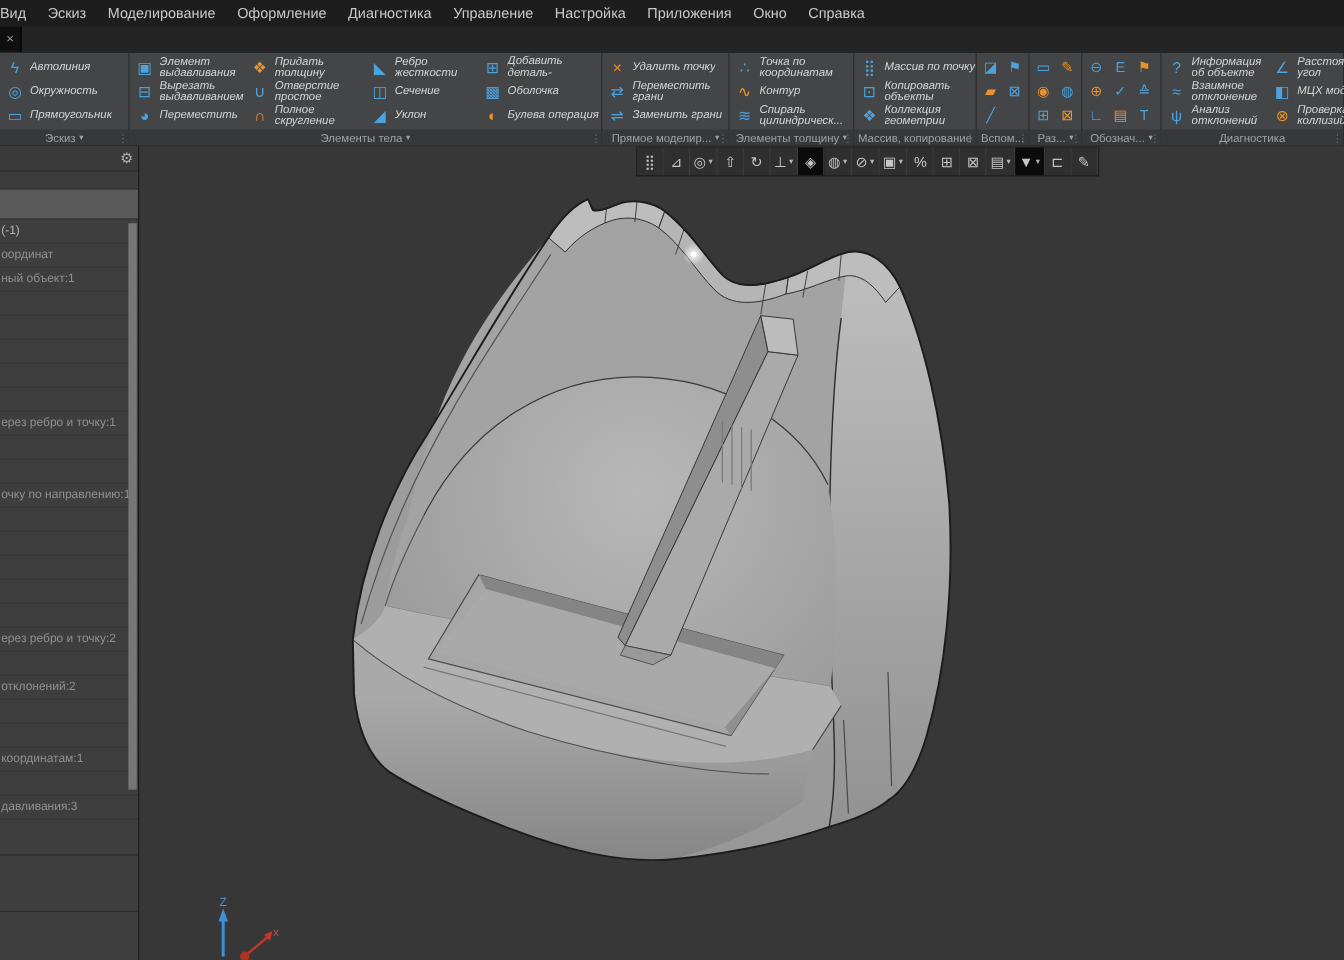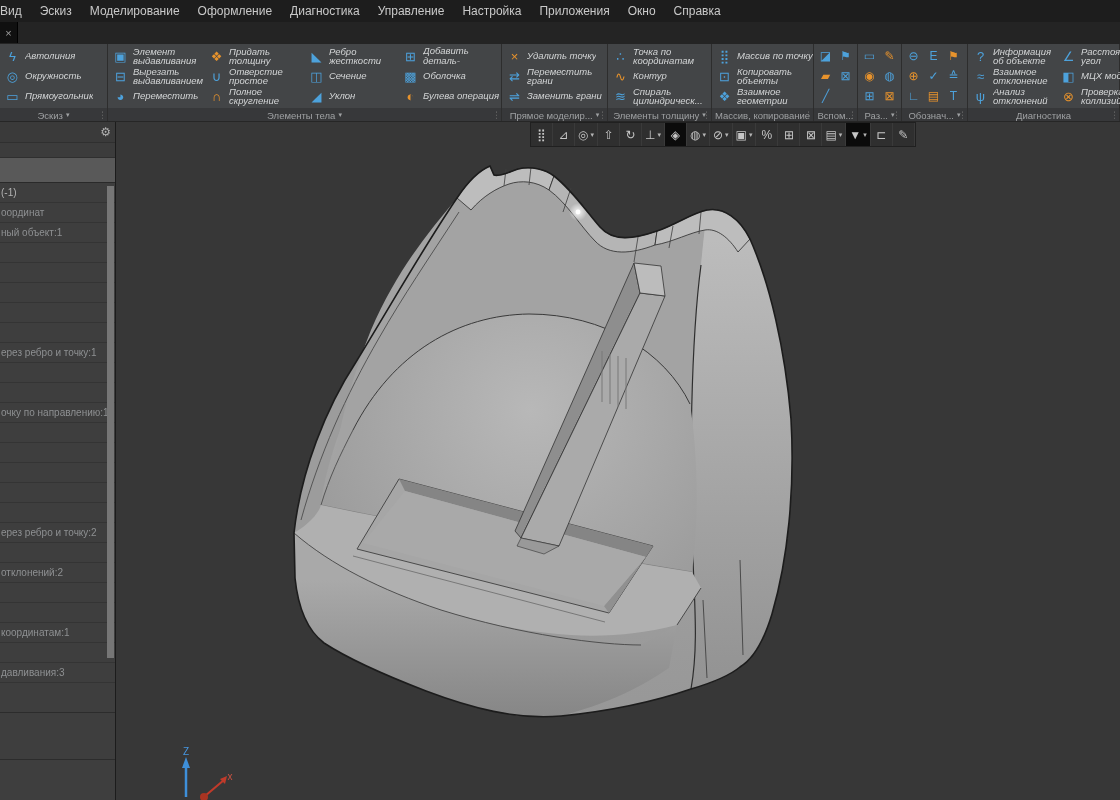--- a/index.html
+++ b/index.html
@@ -221,21 +221,21 @@
             <div class="rbtn">
               <span class="ric">⣿</span>
               <span class="rtxt">Массив по точку</span>
             </div>
             <div class="rbtn">
               <span class="ric">⊡</span>
               <span class="rtxt">Копировать объекты</span>
             </div>
             <div class="rbtn">
               <span class="ric">❖</span>
-              <span class="rtxt">Взаимное геометрии</span>
+              <span class="rtxt">Коллекция геометрии</span>
             </div>
           </div>
         </div>
         <div class="rlabel">
           <span>Массив, копирование</span>
           <span class="grip">⋮</span>
         </div>
       </div>
       <div class="rgroup" style="width: 44px;">
         <div class="rbody">

